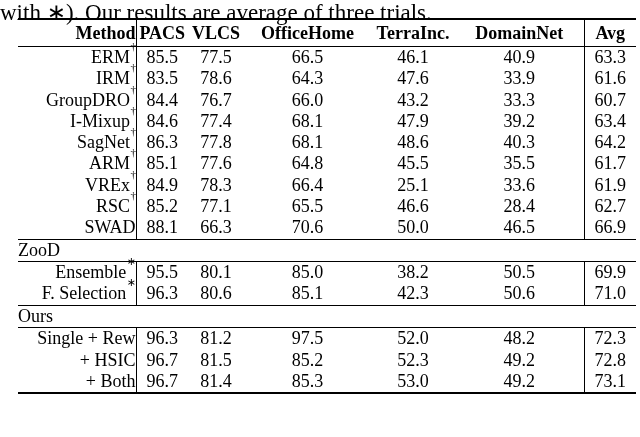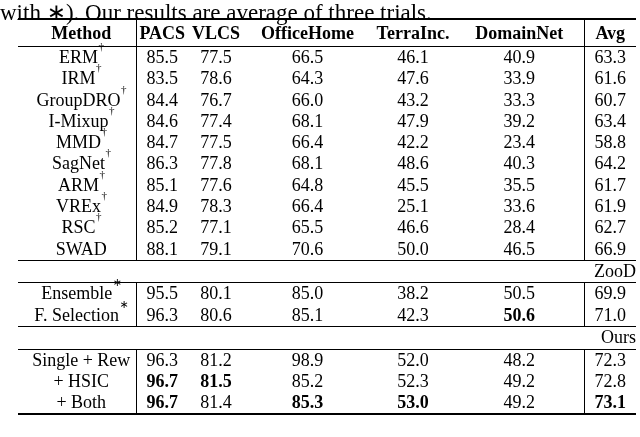--- a/index.html
+++ b/index.html
@@ -38,33 +38,33 @@
     overflow: visible;
   }
   thead th {
     font-weight: bold;
     height: 26px;
     border-bottom: 1.2px solid #000;
     text-align: center;
   }
   tbody td { height: 21.3px; line-height: 21.3px; }
   .c-method {
-    text-align: center;
+    text-align: right;
     padding-left: 9px !important;
     border-right: 1.2px solid #000;
   }
   .c-val  { text-align: center; }
   .c-avg  { border-left: 1.2px solid #000; margin-left: 28px; }
   tr.section-row td {
-    text-align: right;
+    text-align: left;
     height: 21.5px; line-height: 21.5px;
     border-top: 1.2px solid #000;
     border-bottom: 1.2px solid #000;
   }
-  .bold { font-weight: bold; }
+  .bold { font-weight: normal; }
   sup.mark {
     font-size: 11px;
     line-height: 0;
     position: relative;
     top: -6px;
     left: 0.5px;
   }
 </style>
 </head>
 <body>
@@ -124,29 +124,20 @@
         <tr>
           <td class="c-method"><span>I-Mixup</span><sup class="mark">†</sup></td>
           <td class="c-val">84.6</td>
           <td class="c-val">77.4</td>
           <td class="c-val">68.1</td>
           <td class="c-val">47.9</td>
           <td class="c-val">39.2</td>
           <td class="c-val c-avg">63.4</td>
         </tr>
         <tr>
-          <td class="c-method"><span>MMD</span><sup class="mark">†</sup></td>
-          <td class="c-val">84.7</td>
-          <td class="c-val">77.5</td>
-          <td class="c-val">66.4</td>
-          <td class="c-val">42.2</td>
-          <td class="c-val">23.4</td>
-          <td class="c-val c-avg">58.8</td>
-        </tr>
-        <tr>
           <td class="c-method"><span>SagNet</span><sup class="mark">†</sup></td>
           <td class="c-val">86.3</td>
           <td class="c-val">77.8</td>
           <td class="c-val">68.1</td>
           <td class="c-val">48.6</td>
           <td class="c-val">40.3</td>
           <td class="c-val c-avg">64.2</td>
         </tr>
         <tr>
           <td class="c-method"><span>ARM</span><sup class="mark">†</sup></td>
@@ -171,21 +162,21 @@
           <td class="c-val">85.2</td>
           <td class="c-val">77.1</td>
           <td class="c-val">65.5</td>
           <td class="c-val">46.6</td>
           <td class="c-val">28.4</td>
           <td class="c-val c-avg">62.7</td>
         </tr>
         <tr>
           <td class="c-method"><span>SWAD</span></td>
           <td class="c-val">88.1</td>
-          <td class="c-val">79.1</td>
+          <td class="c-val">66.3</td>
           <td class="c-val">70.6</td>
           <td class="c-val">50.0</td>
           <td class="c-val">46.5</td>
           <td class="c-val c-avg">66.9</td>
         </tr>
         <tr class="section-row">
           <td colspan="7">ZooD</td>
         </tr>
         <tr>
           <td class="c-method"><span>Ensemble</span><sup class="mark">∗</sup></td>
@@ -205,21 +196,21 @@
           <td class="c-val bold">50.6</td>
           <td class="c-val c-avg">71.0</td>
         </tr>
         <tr class="section-row">
           <td colspan="7">Ours</td>
         </tr>
         <tr>
           <td class="c-method"><span>Single + Rew</span></td>
           <td class="c-val">96.3</td>
           <td class="c-val">81.2</td>
-          <td class="c-val">98.9</td>
+          <td class="c-val">97.5</td>
           <td class="c-val">52.0</td>
           <td class="c-val">48.2</td>
           <td class="c-val c-avg">72.3</td>
         </tr>
         <tr>
           <td class="c-method"><span>+ HSIC</span></td>
           <td class="c-val bold">96.7</td>
           <td class="c-val bold">81.5</td>
           <td class="c-val">85.2</td>
           <td class="c-val">52.3</td>

